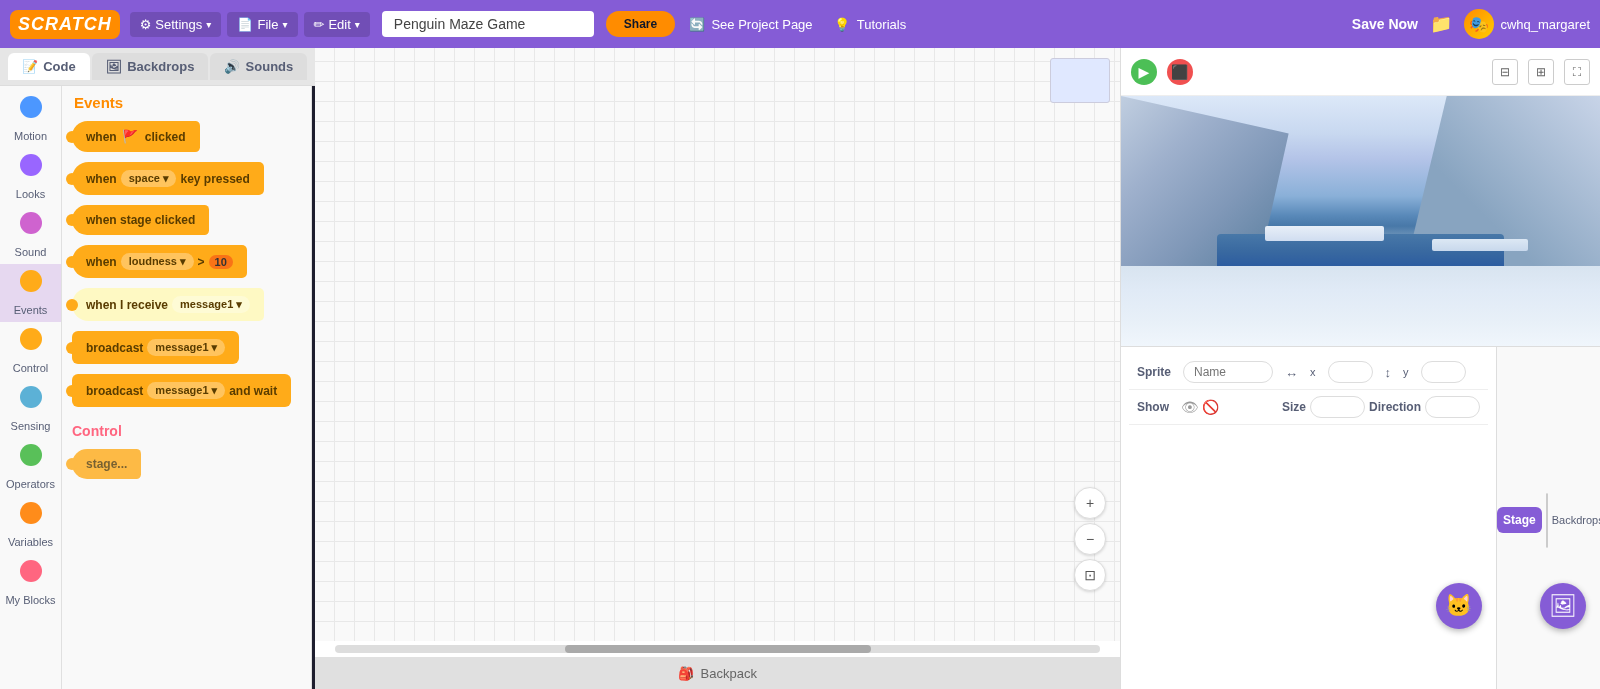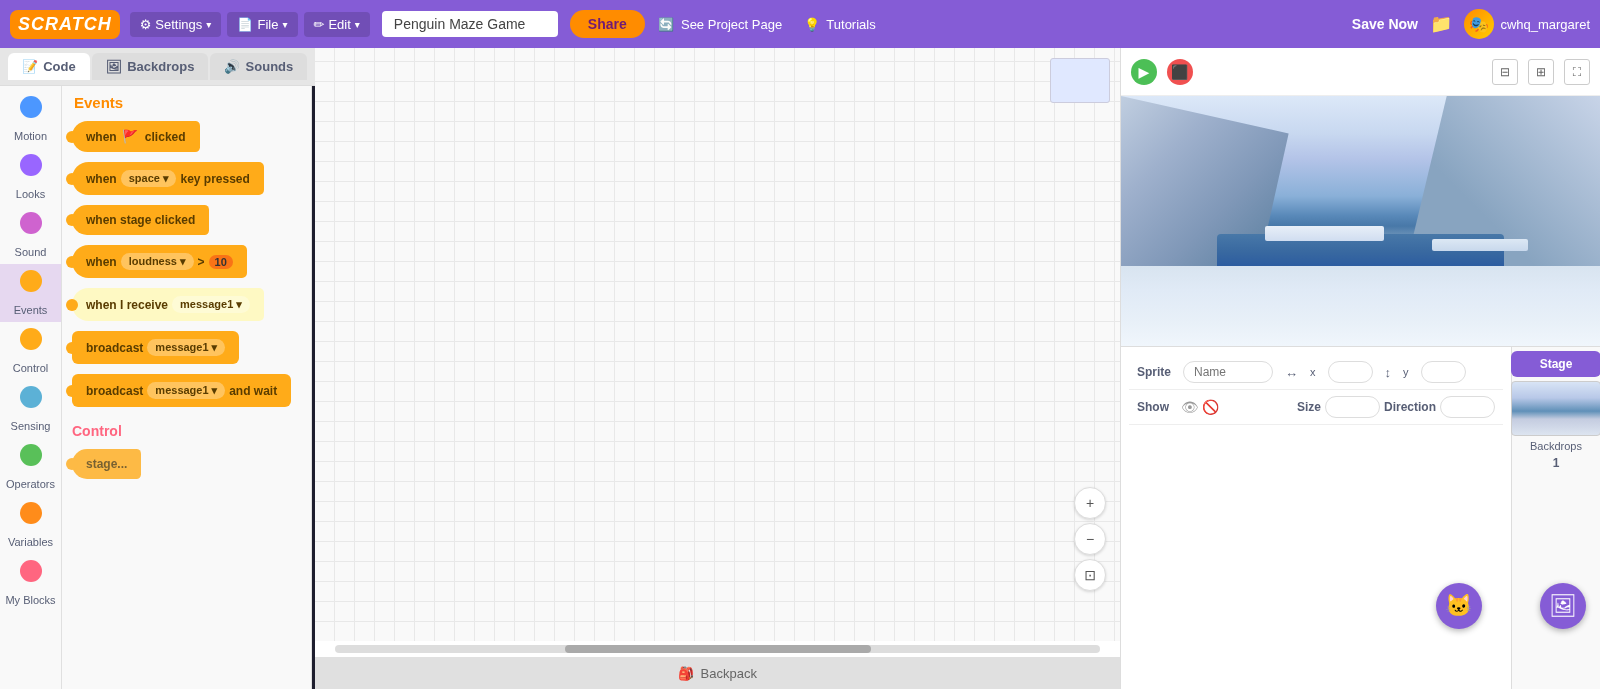--- a/index.html
+++ b/index.html
@@ -41,30 +41,30 @@
       font-weight: 500;
     }
     .nav-btn .chevron { font-size: 10px; }
     .project-name-input {
       background: white;
       border: none;
       border-radius: 4px;
       padding: 5px 12px;
       font-size: 14px;
       color: #444;
-      width: 176px;
+      width: 212px;
       margin: 0 6px;
     }
     .share-btn {
       background: #ff8c00;
-      color: #701a75;
+      color: #0f172a;
       border: none;
       border-radius: 20px;
       padding: 6px 18px;
-      font-size: 14px;
+      font-size: 12px;
       font-weight: 700;
       cursor: pointer;
     }
     .see-project-btn, .tutorials-btn {
       display: flex;
       align-items: center;
       gap: 6px;
       background: none;
       border: none;
       color: white;
@@ -411,25 +411,25 @@
     }
     .sprite-grid {
       display: grid;
       grid-template-columns: repeat(3, 1fr);
       gap: 6px;
       padding: 6px;
     }
 
     
     .stage-panel {
-      width: 89px;
+      width: 104px;
       border-left: 1px solid #ddd;
       background: #f9f9f9;
       display: flex;
-      flex-direction: column;
+      flex-direction: row;
       align-items: center;
       padding-top: 4px;
       gap: 4px;
     }
     .stage-tab-btn {
       width: 90px;
       background: #855cd6;
       color: white;
       border: none;
       border-radius: 6px;

